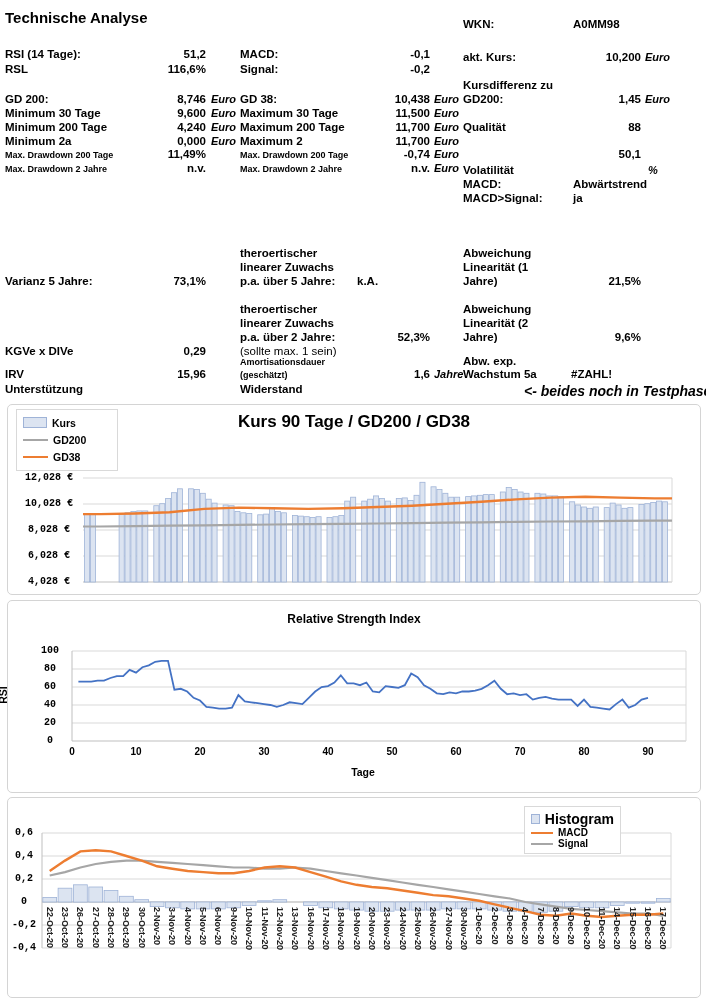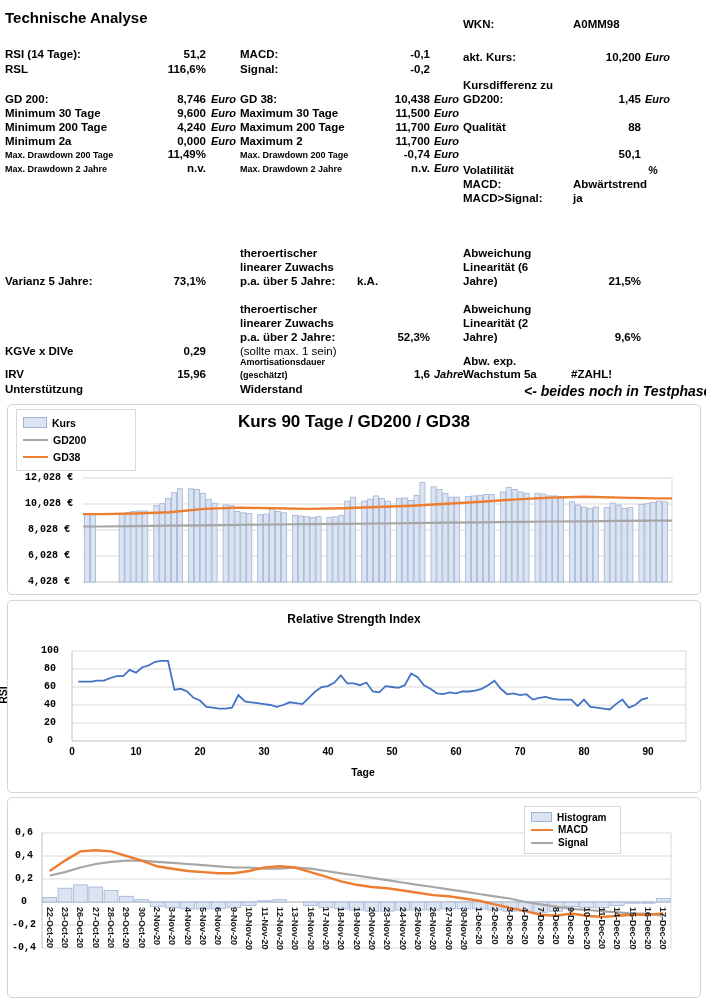--- a/index.html
+++ b/index.html
@@ -98,21 +98,21 @@
   <span class="lbl" style="left:463px;top:178px">MACD:</span>
   <span class="lbl" style="left:573px;top:178px">Abwärtstrend</span>
   <span class="lbl" style="left:463px;top:192px">MACD&gt;Signal:</span>
   <span class="lbl" style="left:573px;top:192px">ja</span>
 
   <span class="lbl" style="left:240px;top:247px">theroertischer</span>
   <span class="lbl" style="left:240px;top:261px">linearer Zuwachs</span>
   <span class="lbl" style="left:240px;top:275px">p.a. über 5 Jahre:</span>
   <span class="lbl" style="left:357px;top:275px">k.A.</span>
   <span class="lbl" style="left:463px;top:247px">Abweichung</span>
-  <span class="lbl" style="left:463px;top:261px">Linearität (6</span>
+  <span class="lbl" style="left:463px;top:261px">Linearität (1</span>
   <span class="lbl" style="left:463px;top:275px">Jahre)</span>
   <span class="val valC" style="top:275px">21,5%</span>
   <span class="lbl" style="left:5px;top:275px">Varianz 5 Jahre:</span>
   <span class="val valA" style="top:275px">73,1%</span>
 
   <span class="lbl" style="left:240px;top:303px">theroertischer</span>
   <span class="lbl" style="left:240px;top:317px">linearer Zuwachs</span>
   <span class="lbl" style="left:240px;top:331px">p.a. über 2 Jahre:</span>
   <span class="val valB" style="top:331px">52,3%</span>
   <span class="lbl plain" style="left:240px;top:345px">(sollte max. 1 sein)</span>
@@ -225,21 +225,21 @@
           <rect x="630.9" y="99.4" width="5.1" height="77.6" fill="#dce4f1" stroke="#9fb3d7" stroke-width="0.8"></rect>
           <rect x="636.8" y="98.7" width="5.1" height="78.3" fill="#dce4f1" stroke="#9fb3d7" stroke-width="0.8"></rect>
           <rect x="642.7" y="97.4" width="5.1" height="79.6" fill="#dce4f1" stroke="#9fb3d7" stroke-width="0.8"></rect>
           <rect x="648.6" y="96.1" width="5.1" height="80.9" fill="#dce4f1" stroke="#9fb3d7" stroke-width="0.8"></rect>
           <rect x="654.5" y="96.8" width="5.1" height="80.2" fill="#dce4f1" stroke="#9fb3d7" stroke-width="0.8"></rect>
         </g>
         <polyline points="75,121.5 92.3,121.5 127.0,121.1 161.6,120.7 196.3,120.3 230.9,119.9 265.6,119.5 300.2,119.2 334.9,118.9 369.5,118.5 404.1,118.1 438.8,117.7 473.4,117.3 508.1,116.9 542.7,116.5 577.4,116.3 612.0,115.9 646.7,115.7 664,115.7" fill="none" stroke="#a6a6a6" stroke-width="2.2"></polyline>
         <polyline points="75,109.1 92.3,109.1 127.0,108.5 161.6,107.2 196.3,103.9 230.9,102.6 265.6,103.3 300.2,103.9 334.9,103.3 369.5,102.0 404.1,100.7 438.8,98.7 473.4,96.8 508.1,94.4 542.7,92.6 577.4,91.8 612.0,92.6 646.7,93.4 664,93.4" fill="none" stroke="#ed7d31" stroke-width="2.4"></polyline>
       </svg>
     <div class="ctitle" style="top:7px;font-size:17px">Kurs 90 Tage / GD200 / GD38</div>
-    <div class="legend" style="left:8px;top:4px;width:120px;height:62px">
+    <div class="legend" style="left:8px;top:4px;width:102px;height:62px">
       <div class="lrow">
           <span class="sw-bar" style="background: rgb(220, 228, 241); border-color: rgb(159, 179, 215);"></span>
           <span>Kurs</span>
         </div>
       <div class="lrow">
           <span class="sw-line sw-gray" style="border-top-color: rgb(166, 166, 166);"></span>
           <span>GD200</span>
         </div>
       <div class="lrow">
           <span class="sw-line sw-orange" style="border-top-color: rgb(237, 125, 49);"></span>
@@ -380,21 +380,21 @@
           <text transform="translate(560.3 109) rotate(90)" font-size="9" font-weight="600" fill="#222" font-family="&quot;Liberation Sans&quot;,sans-serif">9-Dec-20</text>
           <text transform="translate(575.6 109) rotate(90)" font-size="9" font-weight="600" fill="#222" font-family="&quot;Liberation Sans&quot;,sans-serif">10-Dec-20</text>
           <text transform="translate(591.0 109) rotate(90)" font-size="9" font-weight="600" fill="#222" font-family="&quot;Liberation Sans&quot;,sans-serif">11-Dec-20</text>
           <text transform="translate(606.3 109) rotate(90)" font-size="9" font-weight="600" fill="#222" font-family="&quot;Liberation Sans&quot;,sans-serif">14-Dec-20</text>
           <text transform="translate(621.6 109) rotate(90)" font-size="9" font-weight="600" fill="#222" font-family="&quot;Liberation Sans&quot;,sans-serif">15-Dec-20</text>
           <text transform="translate(637.0 109) rotate(90)" font-size="9" font-weight="600" fill="#222" font-family="&quot;Liberation Sans&quot;,sans-serif">16-Dec-20</text>
           <text transform="translate(652.3 109) rotate(90)" font-size="9" font-weight="600" fill="#222" font-family="&quot;Liberation Sans&quot;,sans-serif">17-Dec-20</text>
         </g>
       </svg>
     <div class="legend" style="left:516px;top:8px;width:97px;height:48px">
-      <div class="lrow" style="font-size:10px">
+      <div class="lrow" style="font-size:14px">
           <span class="sw-bar" style="width: 19px; height: 8px; background: rgb(220, 228, 241); border-color: rgb(159, 179, 215);"></span>
           <span>Histogram</span>
         </div>
       <div class="lrow" style="font-size:10px">
           <span class="sw-line sw-orange" style="width: 22px; border-top-color: rgb(237, 125, 49);"></span>
           <span>MACD</span>
         </div>
       <div class="lrow" style="font-size:10px">
           <span class="sw-line sw-gray" style="width: 22px; border-top-color: rgb(166, 166, 166);"></span>
           <span>Signal</span>

